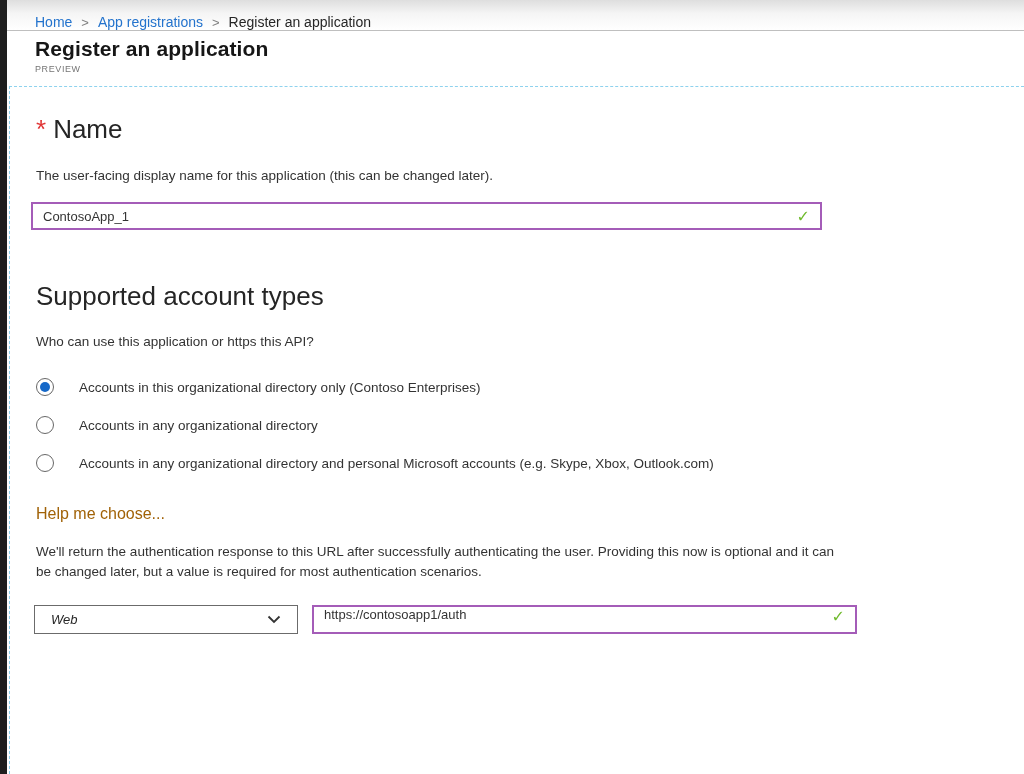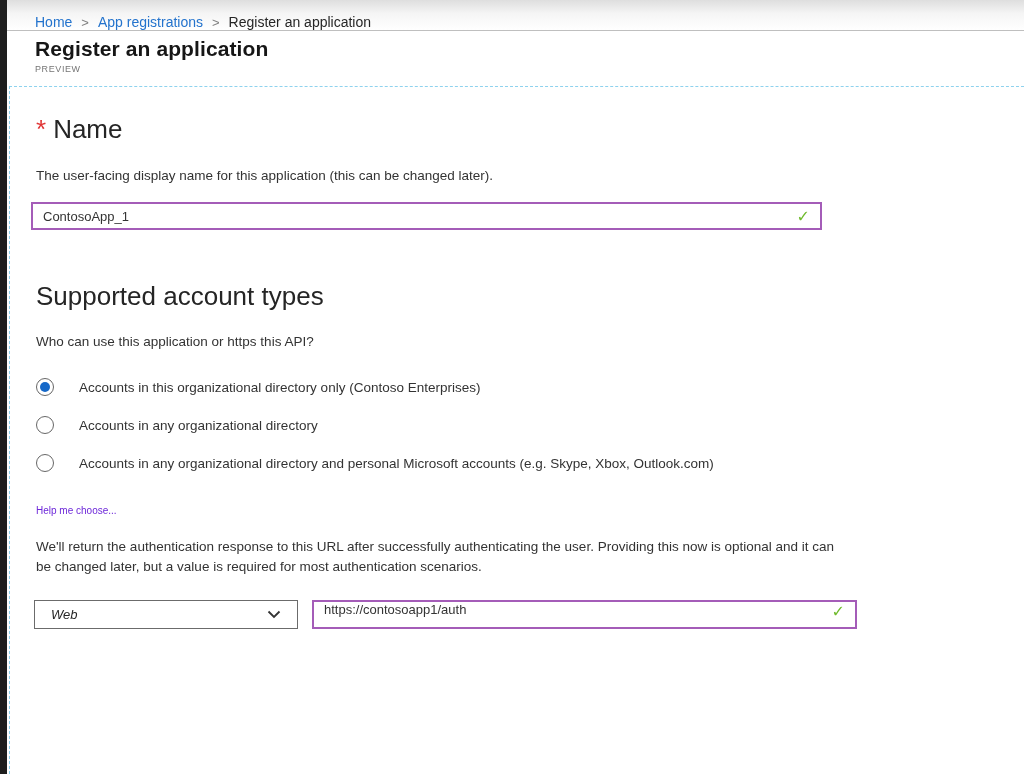--- a/index.html
+++ b/index.html
@@ -105,21 +105,21 @@
   }
   .radio-circle.selected::after {
     content: ""; width: 10px; height: 10px; border-radius: 50%;
     background: #1568c8; display: block;
   }
   .radio-label { margin-left: 9px; font-size: 13.5px; color: #333; }
 
   .help-link {
     display: inline-block;
     margin-top: 33px;
-    color: #6d28d9; font-size: 10px; cursor: pointer;
+    color: #a16207; font-size: 16px; cursor: pointer;
   }
 
   .redirect-heading { margin-top: 48px; }
   .redirect-desc { margin-top: 19px; width: 805px; }
 
   .redirect-row {
     margin-top: 23px; margin-left: -2px;
     display: flex; align-items: center;
   }
   .platform-select {

